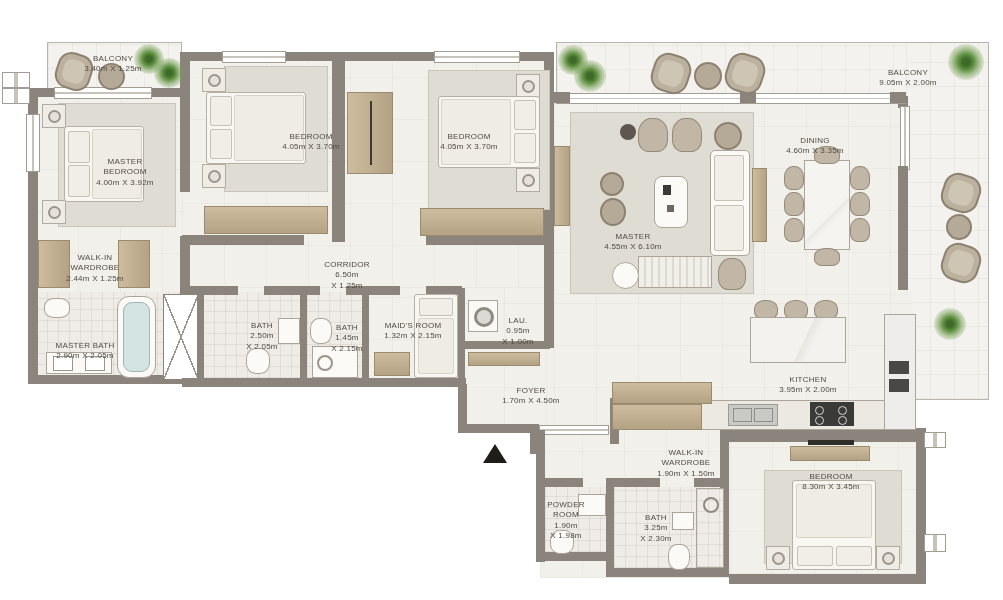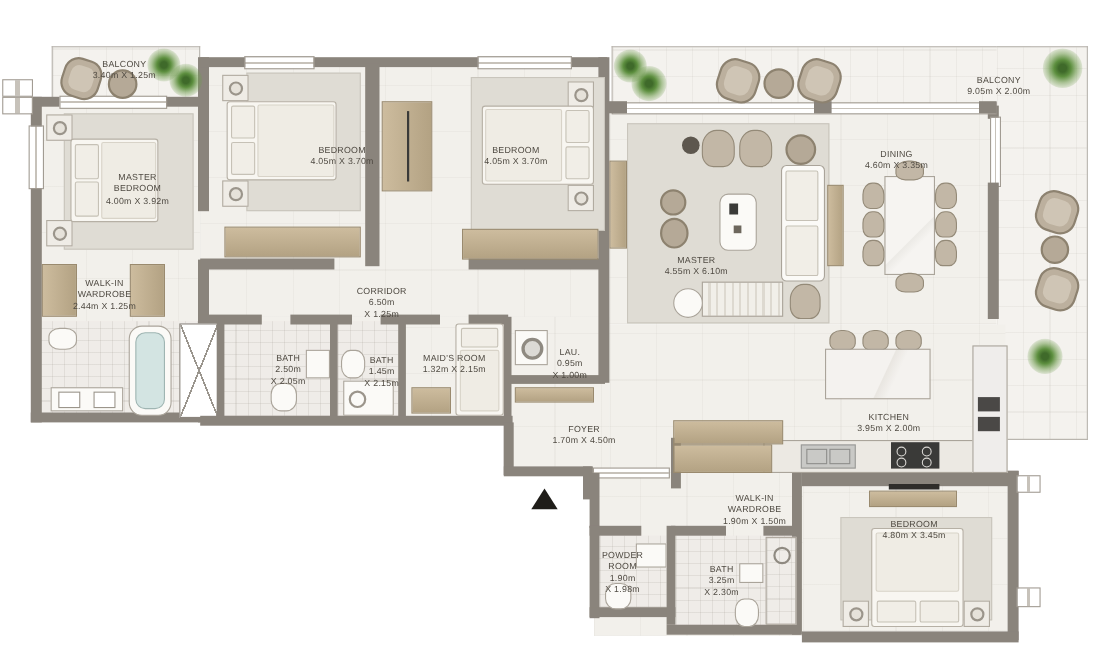--- a/index.html
+++ b/index.html
@@ -311,20 +311,23 @@
   <div class="lbl" style="left:311px;top:122px;">
     <span class="rn">BEDROOM</span><span class="rd">4.05m X 3.70m</span>
   </div>
   <div class="lbl" style="left:469px;top:122px;">
     <span class="rn">BEDROOM</span><span class="rd">4.05m X 3.70m</span>
   </div>
   <div class="lbl" style="left:95px;top:243px;">
     <span class="rn">WALK-IN
 WARDROBE</span><span class="rd">2.44m X 1.25m</span>
   </div>
+  <div class="lbl" style="left:85px;top:331px;">
+    <span class="rn">MASTER BATH</span><span class="rd">2.90m X 2.05m</span>
+  </div>
   <div class="lbl" style="left:347px;top:250px;">
     <span class="rn">CORRIDOR</span><span class="rd">6.50m
 X 1.25m</span>
   </div>
   <div class="lbl" style="left:262px;top:311px;">
     <span class="rn">BATH</span><span class="rd">2.50m
 X 2.05m</span>
   </div>
   <div class="lbl" style="left:347px;top:313px;">
     <span class="rn">BATH</span><span class="rd">1.45m
@@ -359,16 +362,16 @@
   <div class="lbl" style="left:566px;top:490px;">
     <span class="rn">POWDER
 ROOM</span><span class="rd">1.90m
 X 1.98m</span>
   </div>
   <div class="lbl" style="left:656px;top:503px;">
     <span class="rn">BATH</span><span class="rd">3.25m
 X 2.30m</span>
   </div>
   <div class="lbl" style="left:831px;top:462px;">
-    <span class="rn">BEDROOM</span><span class="rd">4.80m X 3.45m</span>
+    <span class="rn">BEDROOM</span><span class="rd">8.30m X 3.45m</span>
   </div>
 
 </div>
 
 </body></html>

